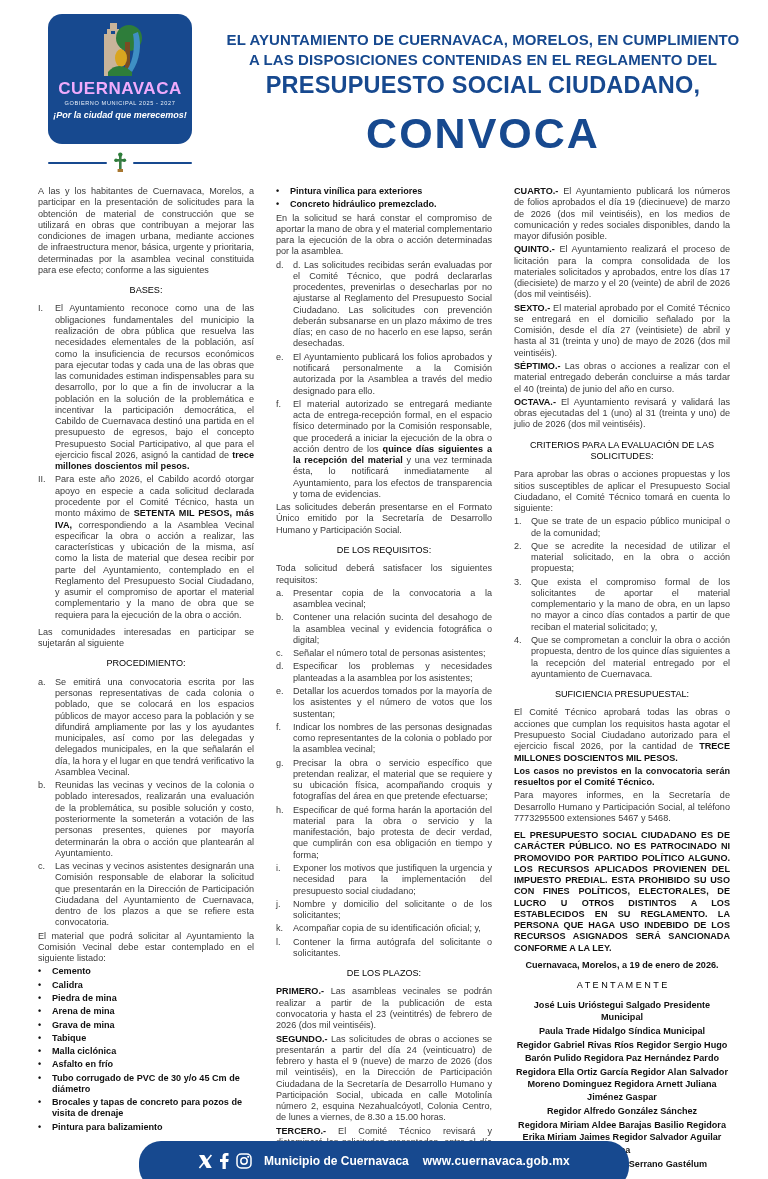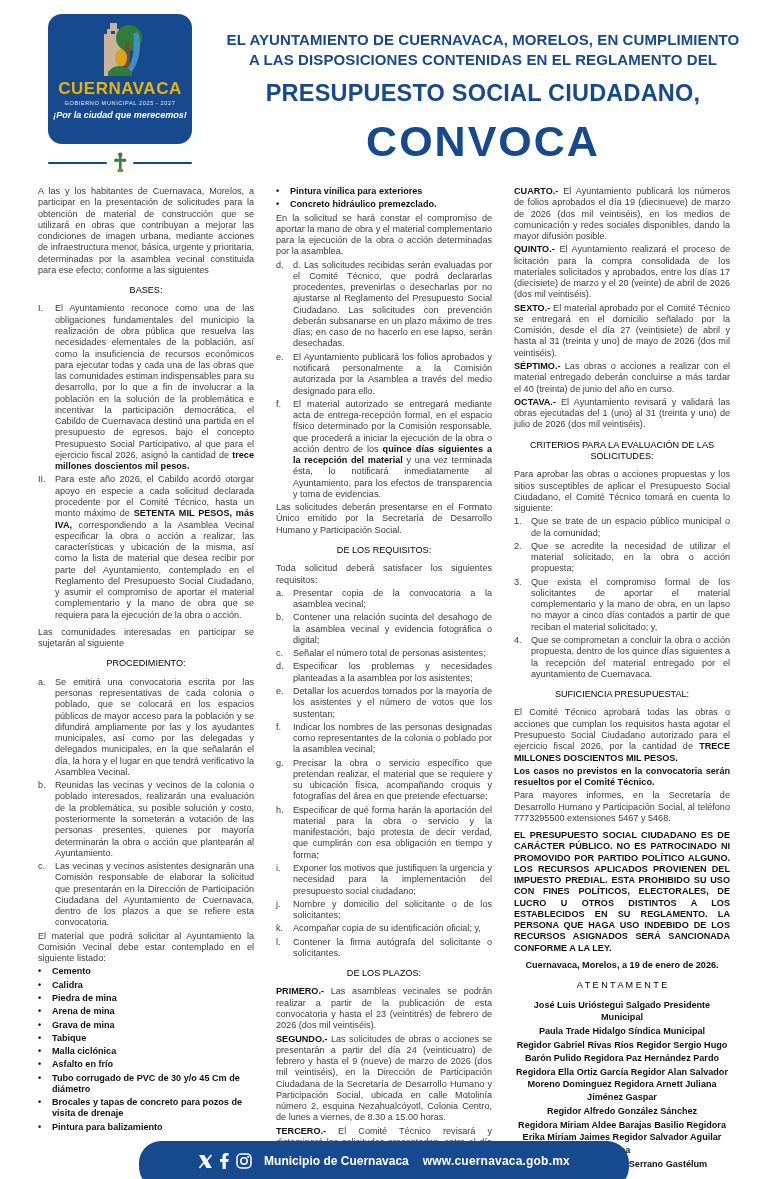--- a/index.html
+++ b/index.html
@@ -4,29 +4,29 @@
 <style>
   html,body{margin:0;padding:0;background:#ffffff;}
   .page{position:relative;width:768px;height:1179px;background:#fff;overflow:hidden;
         font-family:"Liberation Sans",sans-serif;color:#3a3a3a;}
   
   .masthead{position:relative;height:186px;}
   .logo-card{position:absolute;left:48px;top:14px;width:144px;height:130px;background:#17498f;
              border-radius:14px;display:flex;flex-direction:column;align-items:center;
              justify-content:flex-start;padding-top:8px;box-sizing:border-box;}
   .logo-emblem{width:52px;height:56px;margin-bottom:2px;}
-  .logo-name{color:#eab308;font-weight:bold;font-size:17px;letter-spacing:.5px;line-height:1.05;}
+  .logo-name{color:#f0abfc;font-weight:bold;font-size:17px;letter-spacing:.5px;line-height:1.05;}
   .logo-sub{color:#e8eef8;font-size:5.6px;letter-spacing:.6px;margin-top:2px;}
   .logo-slogan{color:#fff;font-size:9px;font-style:italic;font-weight:bold;margin-top:4px;}
   .brand-divider{position:absolute;left:48px;top:152px;width:144px;display:flex;align-items:center;
                  justify-content:center;gap:6px;}
   .brand-divider .line{flex:1;height:2px;background:#17498f;border-radius:1px;}
   .headline{position:absolute;left:224px;right:26px;top:30px;text-align:center;color:#17498f;}
   .h-small{font-weight:bold;font-size:15px;line-height:1.3;letter-spacing:.1px;}
-  .h-mid{font-weight:bold;font-size:23.5px;line-height:1.2;margin-top:10px;letter-spacing:.2px;}
+  .h-mid{font-weight:bold;font-size:23.5px;line-height:1.2;margin-top:2px;letter-spacing:.2px;}
   .h-convoca{font-weight:bold;font-size:43px;letter-spacing:2px;margin-top:10px;}
   
   .columns{display:flex;gap:22px;padding:0 38px;align-items:flex-start;}
   .col{flex:1 1 0;font-size:9.1px;line-height:1.24;text-align:justify;}
   .blk{margin:0 0 2px 0;}
   .blk.h{text-align:center;font-weight:normal;color:#000;margin:9px 6px 7px 6px;line-height:1.25;}
   .blk.p{text-align:justify;}
   .blk.li{display:flex;}
   .blk.li .marker{flex:0 0 17px;color:#3a3a3a;}
   .blk.li .body{flex:1;text-align:justify;}

